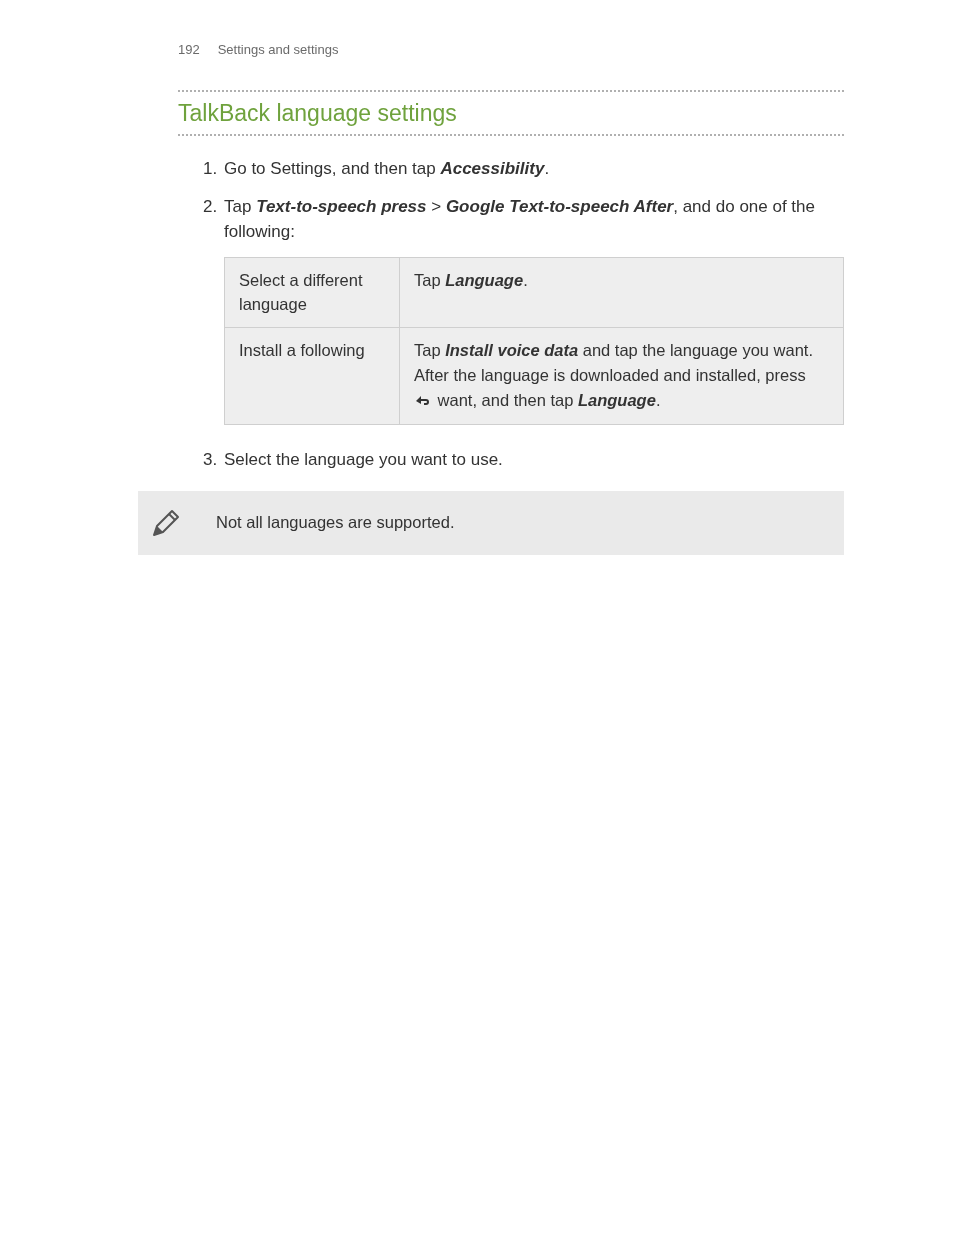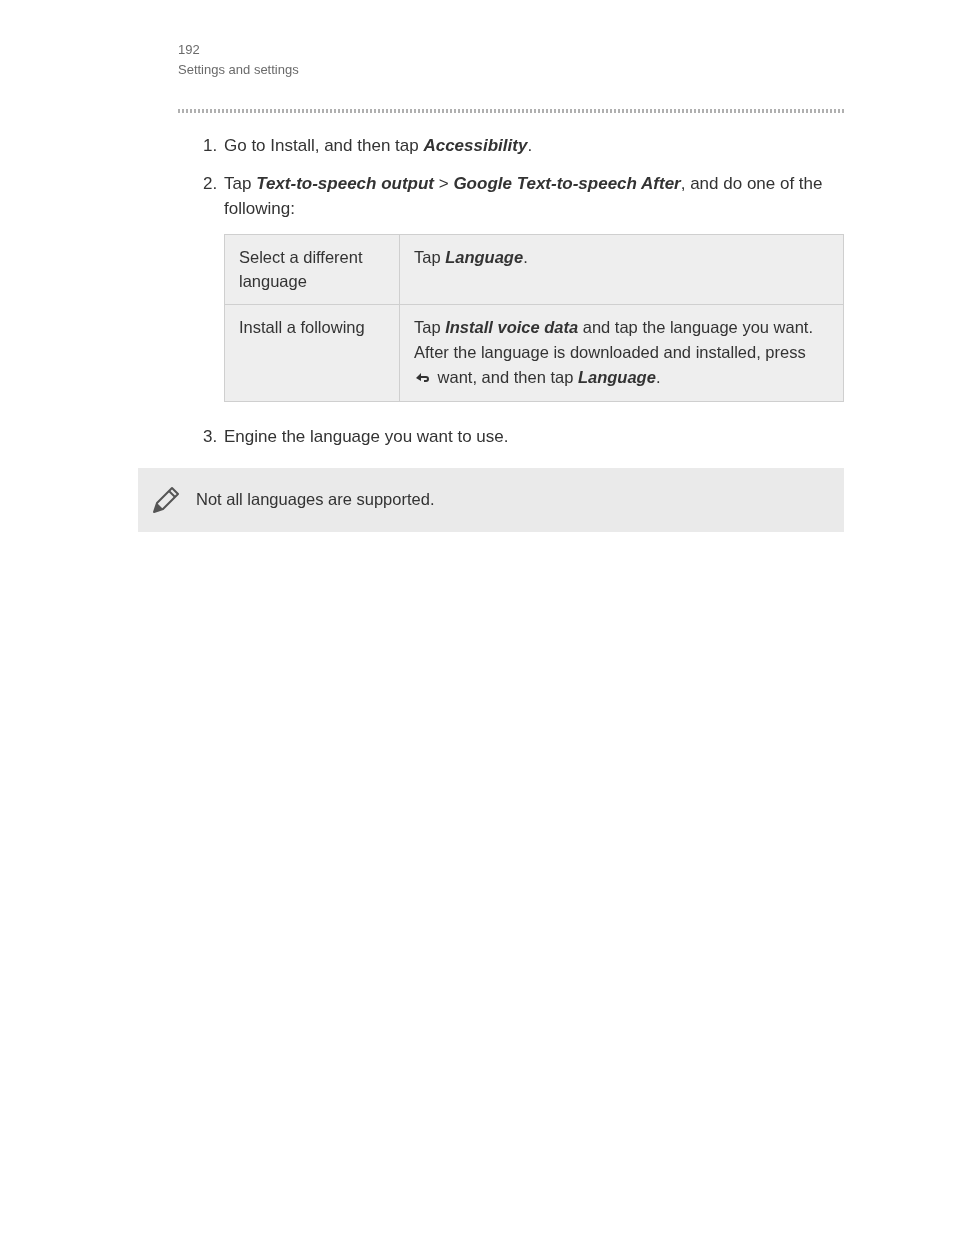--- a/index.html
+++ b/index.html
@@ -15,21 +15,20 @@
     .page {
       padding: 40px 0 0 0;
     }
     .header-row {
       display: flex;
       align-items: baseline;
       padding-left: 178px;
       margin-bottom: 30px;
       font-size: 13px;
       color: #6a6a6a;
-      flex-direction: column;
     }
     .page-number { margin-right: 18px; }
     .section-divider-top {
       border-top: 2px dotted #b0b0b0;
       margin: 0 110px 0 178px;
     }
     .section-title {
       font-size: 23px;
       font-weight: 400;
       color: #6fa23d;
@@ -74,48 +73,50 @@
       display: inline-block;
       vertical-align: -2px;
       margin-right: 3px;
     }
     .note-block {
       display: flex;
       align-items: center;
       background: #eaeaea;
       margin: 12px 110px 0 138px;
       padding: 14px 20px 14px 10px;
+      gap: 20px;
     }
     .note-icon {
       width: 36px;
       height: 36px;
       flex-shrink: 0;
       margin-right: 12px;
     }
     .note-text { color: #333333; font-size: 16.5px; }
   </style>
 </head>
 <body>
 
 <div class="page">
 
   <div class="header-row">
     <span class="page-number">192</span>
     <span>Settings and settings</span>
   </div>
 
   <div class="section-divider-top"></div>
+  <h2 class="section-title">TalkBack language settings</h2>
   <div class="section-divider-bottom"></div>
 
   <ol class="steps">
     <li>
-      <span>Go to Install, and then tap </span><span class="bold">Accessibility</span><span>.</span>
+      <span>Go to Settings, and then tap </span><span class="bold">Accessibility</span><span>.</span>
     </li>
     <li>
-      <span>Tap </span><span class="bold">Text-to-speech output</span><span> &gt; </span><span class="bold">Google Text-to-speech After</span><span>, and do one of the following:</span>
+      <span>Tap </span><span class="bold">Text-to-speech press</span><span> &gt; </span><span class="bold">Google Text-to-speech After</span><span>, and do one of the following:</span>
 
       <table class="options-table">
         <tbody>
             <tr>
           <td>Select a different language</td>
           <td>
             <span>Tap </span><span class="bold">Language</span><span>.</span>
           </td>
         </tr>
         <tr>
@@ -123,21 +124,21 @@
           <td>
             <span>Tap </span><span class="bold">Install voice data</span><span> and tap the language you want. After the language is downloaded and installed, press </span><span class="back-icon"><svg width="16" height="14" viewBox="0 0 16 14">
                     <path d="M2 7 L7 2 L7 5 L12 5 A3 3 0 0 1 12 11 L10 11 L10 9 L12 9 A1 1 0 0 0 12 7 L7 7 L7 10 Z" fill="#333"></path>
                   </svg></span><span> want, and then tap </span><span class="bold">Language</span><span>.</span>
           </td>
         </tr>
       </tbody>
         </table>
     </li>
     <li>
-      <span>Engine the language you want to use.</span>
+      <span>Select the language you want to use.</span>
     </li>
   </ol>
 
   <div class="note-block">
     <span class="note-icon">
       <svg width="36" height="36" viewBox="0 0 36 36">
         <path d="M6 30 L9 21 L24 6 L30 12 L15 27 Z" fill="none" stroke="#555" stroke-width="2" stroke-linejoin="round"></path>
         <path d="M6 30 L9 21 L15 27 Z" fill="#555"></path>
         <line x1="21" y1="9" x2="27" y2="15" stroke="#555" stroke-width="2"></line>
       </svg>

